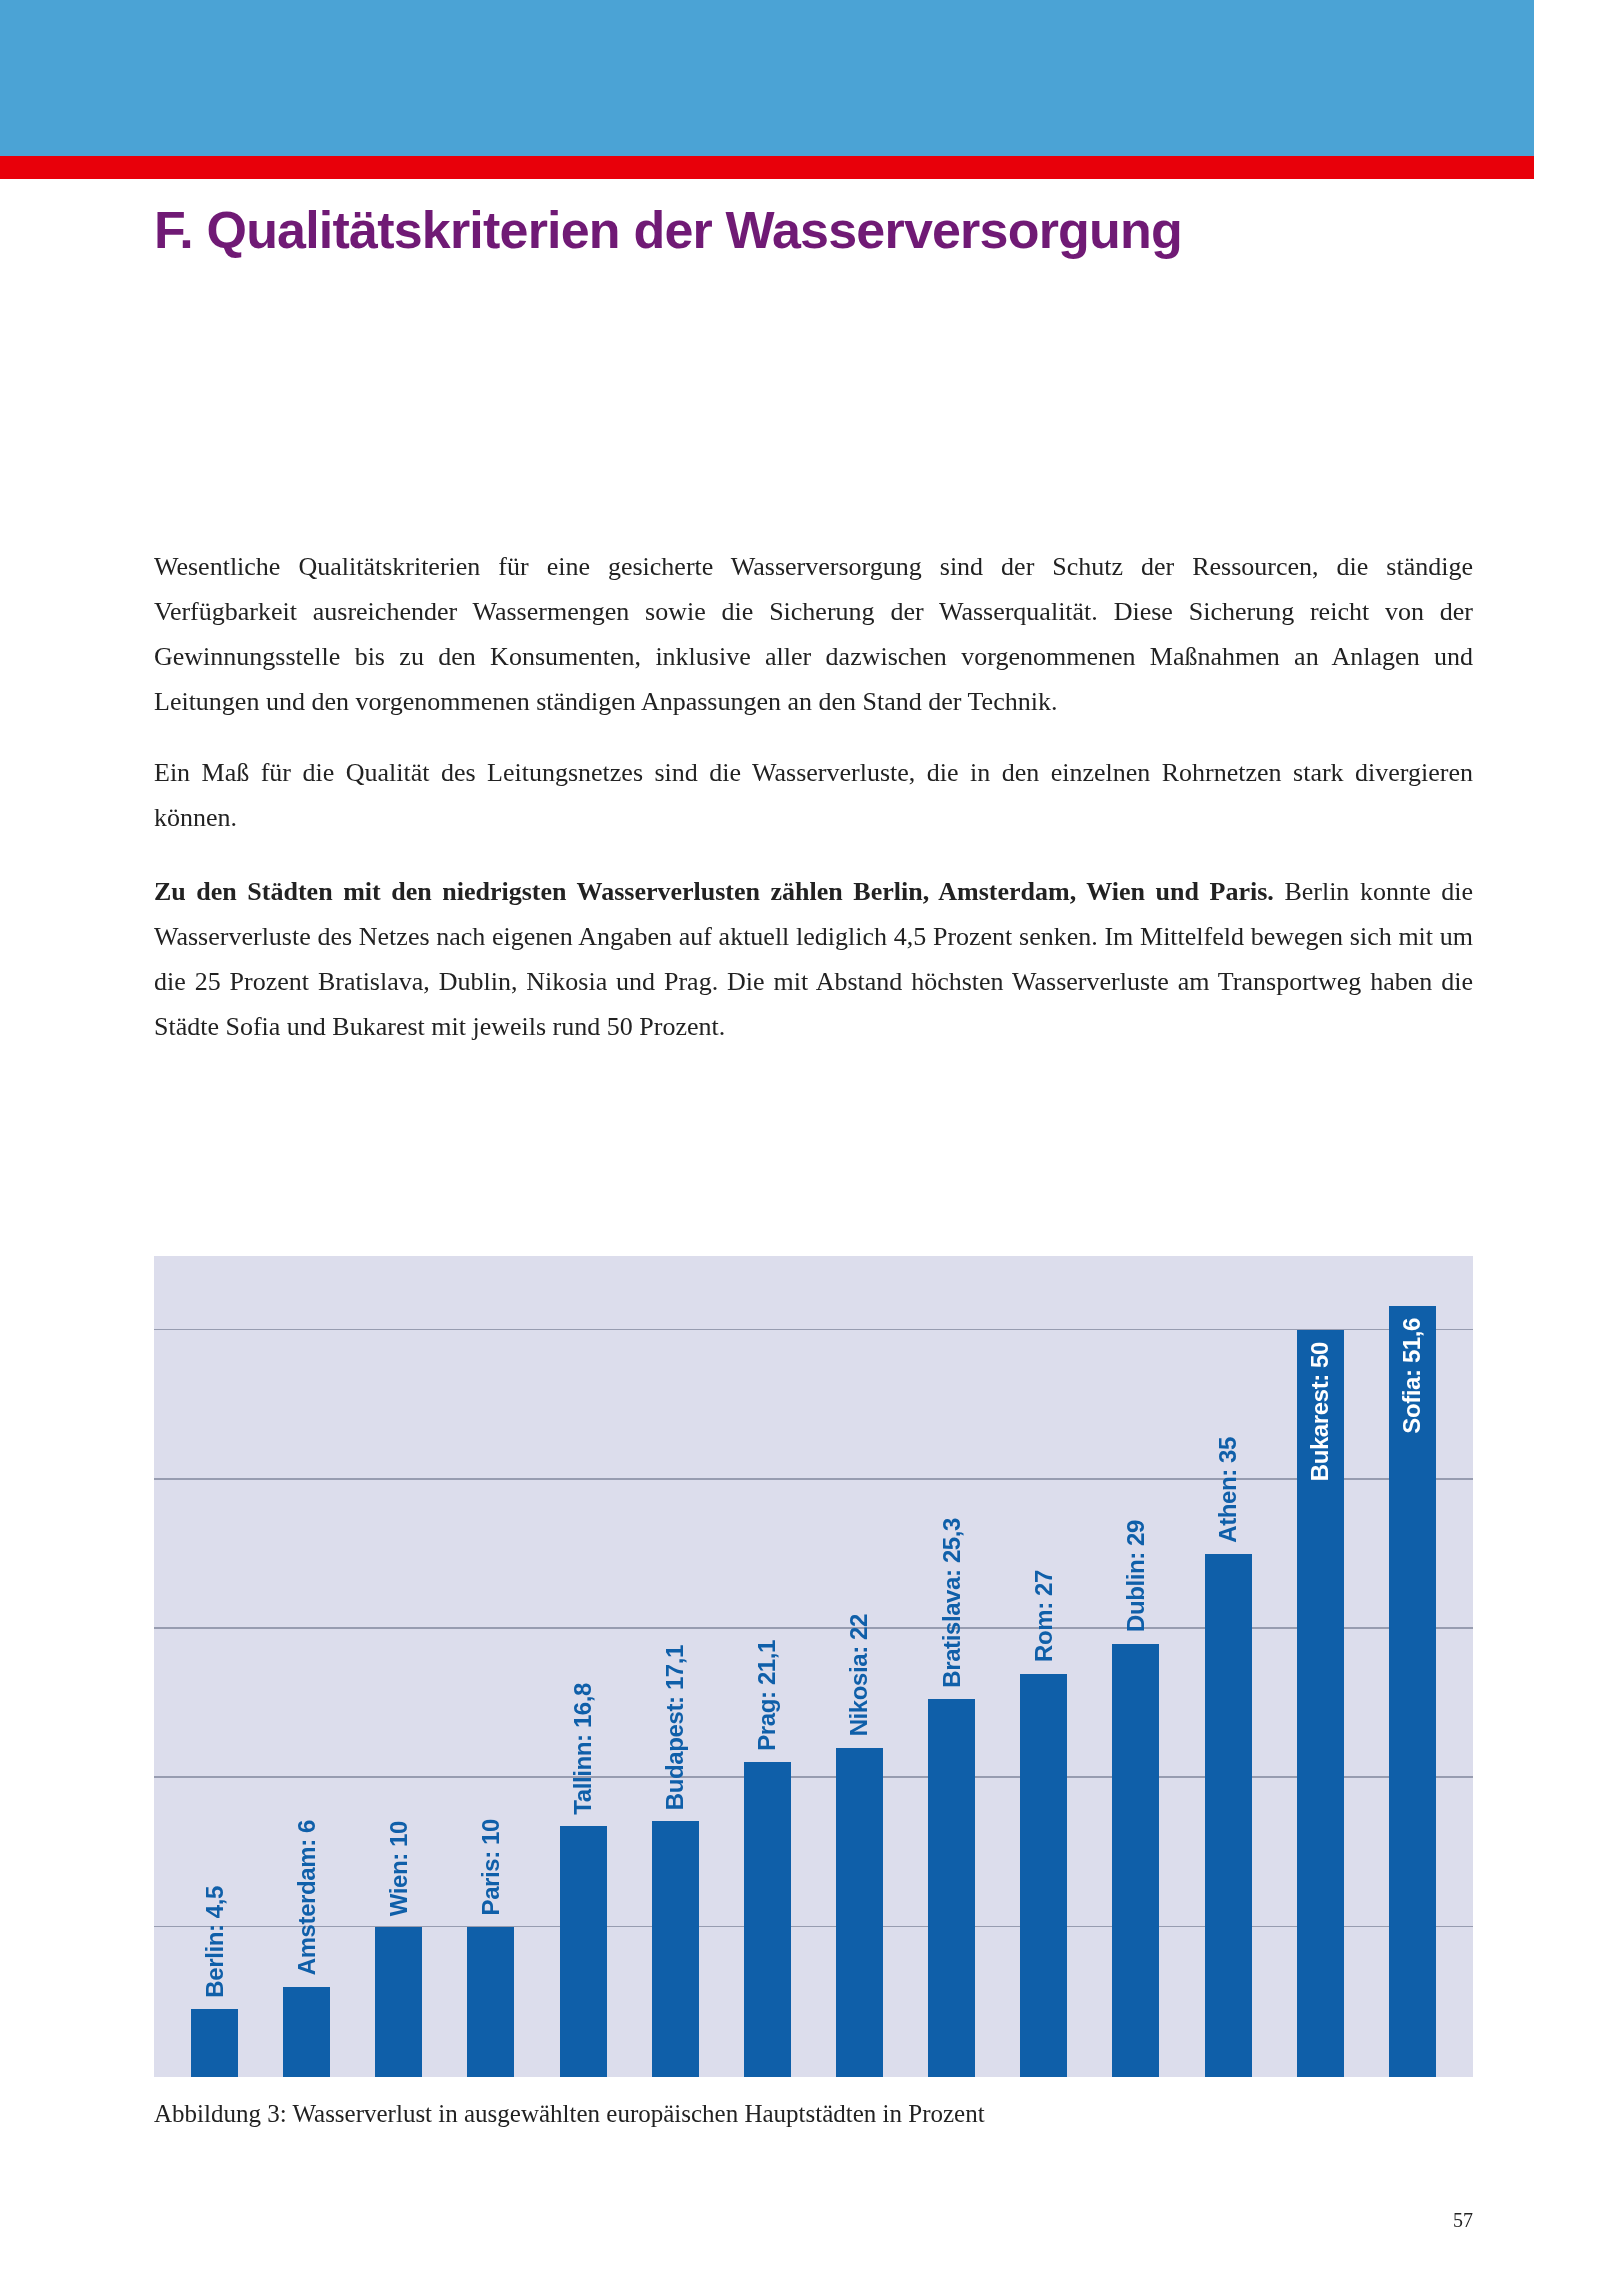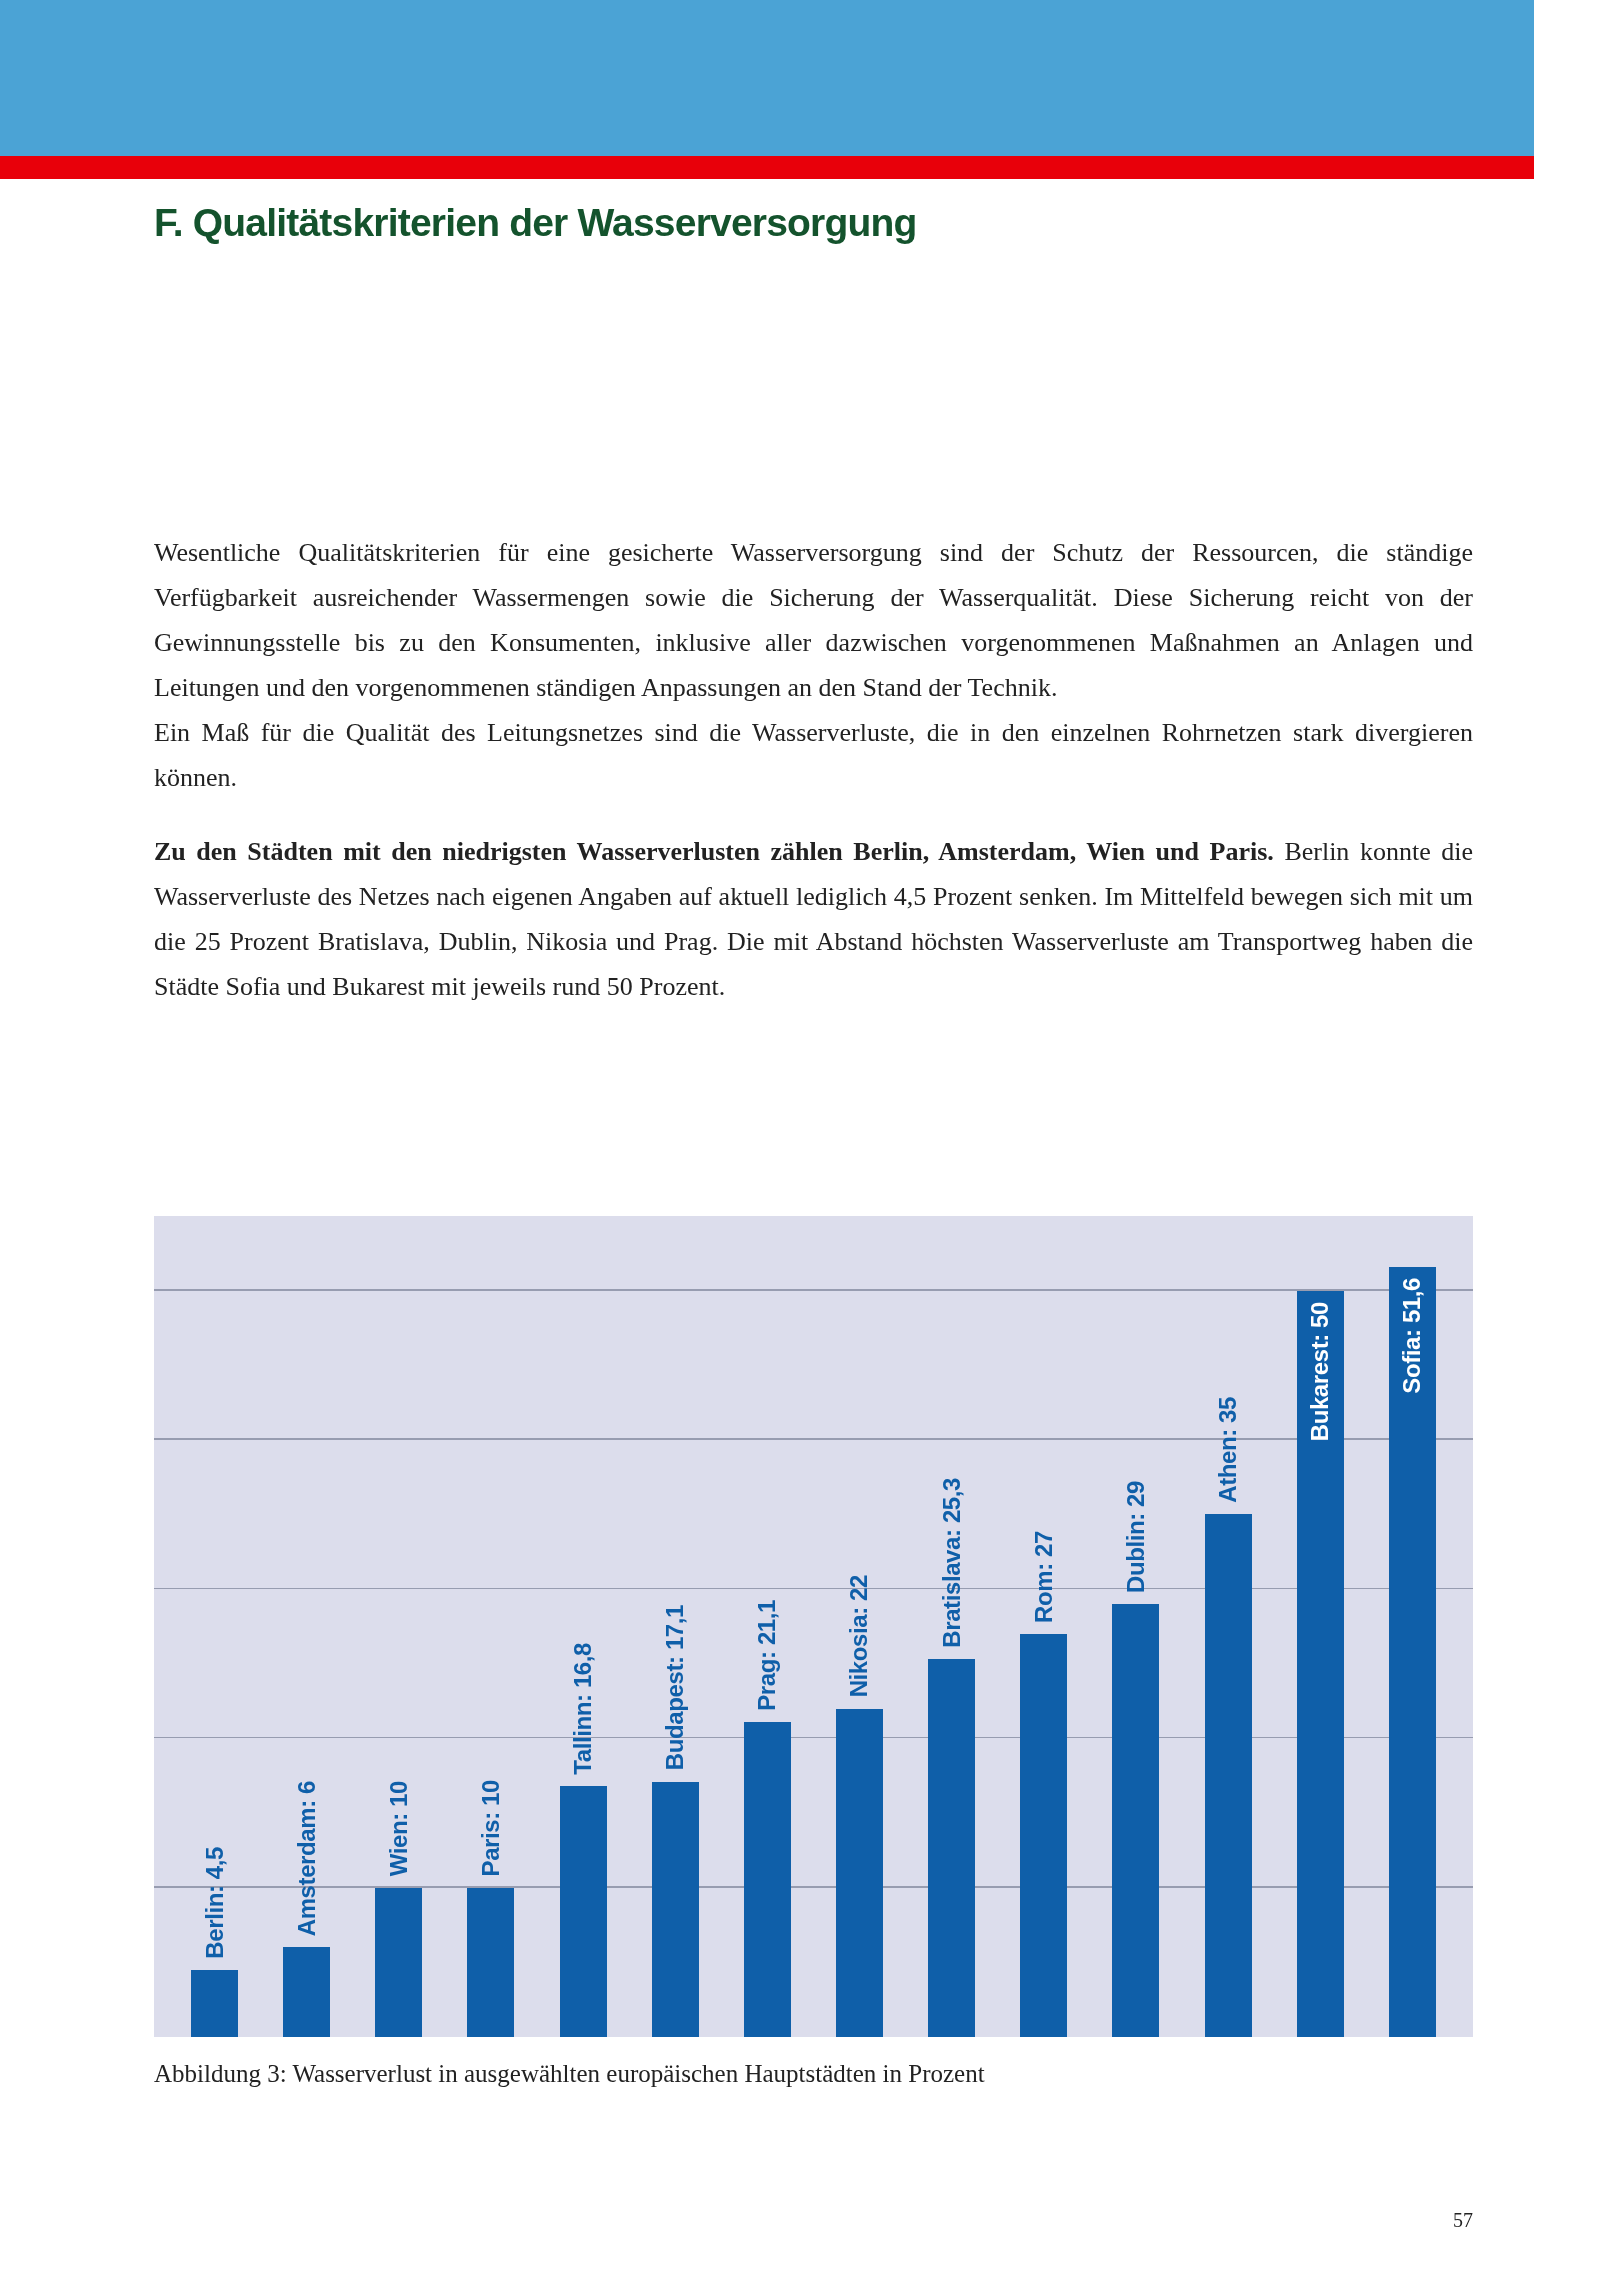--- a/index.html
+++ b/index.html
@@ -34,34 +34,34 @@
   .content {
     position: absolute;
     left: 154px;
     top: 0;
     width: 1319px;
   }
   h1.title {
     margin: 203px 0 0 0;
     font-family: "Liberation Sans", sans-serif;
     font-weight: bold;
-    font-size: 39px;
+    font-size: 52px;
     letter-spacing: -0.8px;
     line-height: 1.05;
-    color: #14532d;
+    color: #701a75;
   }
   .bodytext p {
     margin: 0;
     font-size: 26px;
     line-height: 45px;
     text-align: justify;
     color: #222222;
   }
   .bodytext .p1 { margin-top: 286px; }
-  .bodytext .p2 { }
+  .bodytext .p2 { margin-top: 26px; }
   .bodytext .p3 { margin-top: 29px; }
   .lead-bold { font-weight: bold; margin-top: 11px; }
 
   
   figure.chart-figure { margin: 207px 0 0 0; }
   .chart-plot {
     position: relative;
     width: 1319px;
     height: 821px;
     background: #dcddec;

